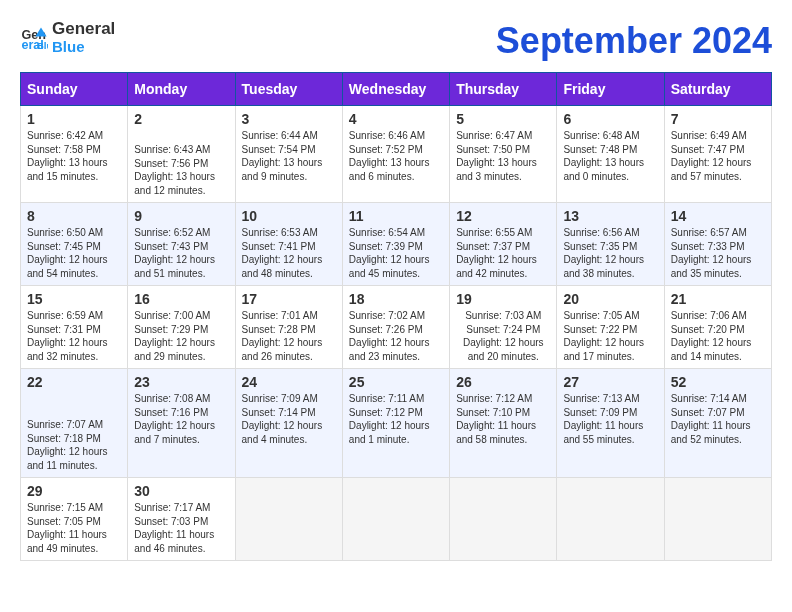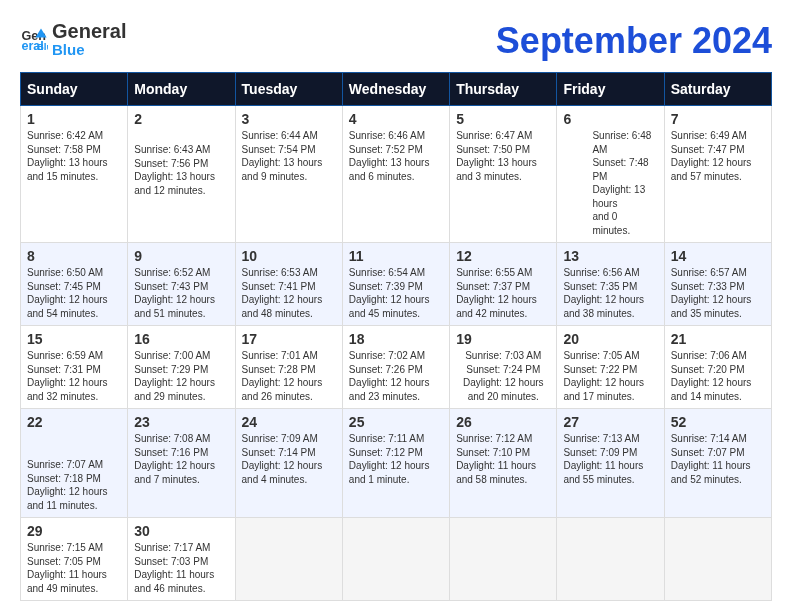--- a/index.html
+++ b/index.html
@@ -37,21 +37,21 @@
     .subtitle {
       font-size: 16px;
       color: #555;
     }
     .calendar {
       width: 100%;
       border-collapse: collapse;
       border: 1px solid #ccc;
     }
     .calendar th {
-      background-color: #0f172a;
+      background-color: #6d28d9;
       color: white;
       text-align: left;
       padding: 8px 6px;
       font-size: 14px;
       border: 1px solid #1255a0;
     }
     .calendar td {
       vertical-align: top;
       padding: 5px 6px;
       border: 1px solid #ddd;
@@ -87,21 +87,21 @@
 
 <div class="header">
   <div class="logo">
     <svg class="logo-icon" viewBox="0 0 40 40">
       <text x="2" y="22" font-size="18" font-weight="bold" fill="#333">Gen</text>
       <text x="2" y="36" font-size="18" font-weight="bold" fill="#2196F3">eral</text>
       <polygon points="30,5 38,18 22,18" fill="#2196F3"></polygon>
       <text x="24" y="35" font-size="14" font-weight="bold" fill="#2196F3">Blue</text>
     </svg>
     <div>
-      <div style="font-size:20px;font-weight:bold;color:#333;line-height:1.1">General</div>
+      <div style="font-size:17px;font-weight:bold;color:#333;line-height:1.1">General</div>
       <div style="font-size:15px;font-weight:bold;color:#2196F3;line-height:1.1">Blue</div>
     </div>
   </div>
   <div class="title-section">
     <div class="month-title">September 2024</div>
   </div>
 </div>
 
 <table class="calendar">
   <thead>
@@ -147,21 +147,21 @@
         </td>
         <td>
           <span class="day-num">5</span>
           <div class="day-info" style="white-space: pre-line;">Sunrise: 6:47 AM
 Sunset: 7:50 PM
 Daylight: 13 hours
 and 3 minutes.</div>
         </td>
         <td>
           <span class="day-num">6</span>
-          <div class="day-info" style="white-space: pre-line; margin-left: 29px;">Sunrise: 6:48 AM
+          <div class="day-info" style="white-space: pre-line;">Sunrise: 6:48 AM
 Sunset: 7:48 PM
 Daylight: 13 hours
 and 0 minutes.</div>
         </td>
         <td>
           <span class="day-num">7</span>
           <div class="day-info" style="white-space: pre-line;">Sunrise: 6:49 AM
 Sunset: 7:47 PM
 Daylight: 12 hours
 and 57 minutes.</div>

